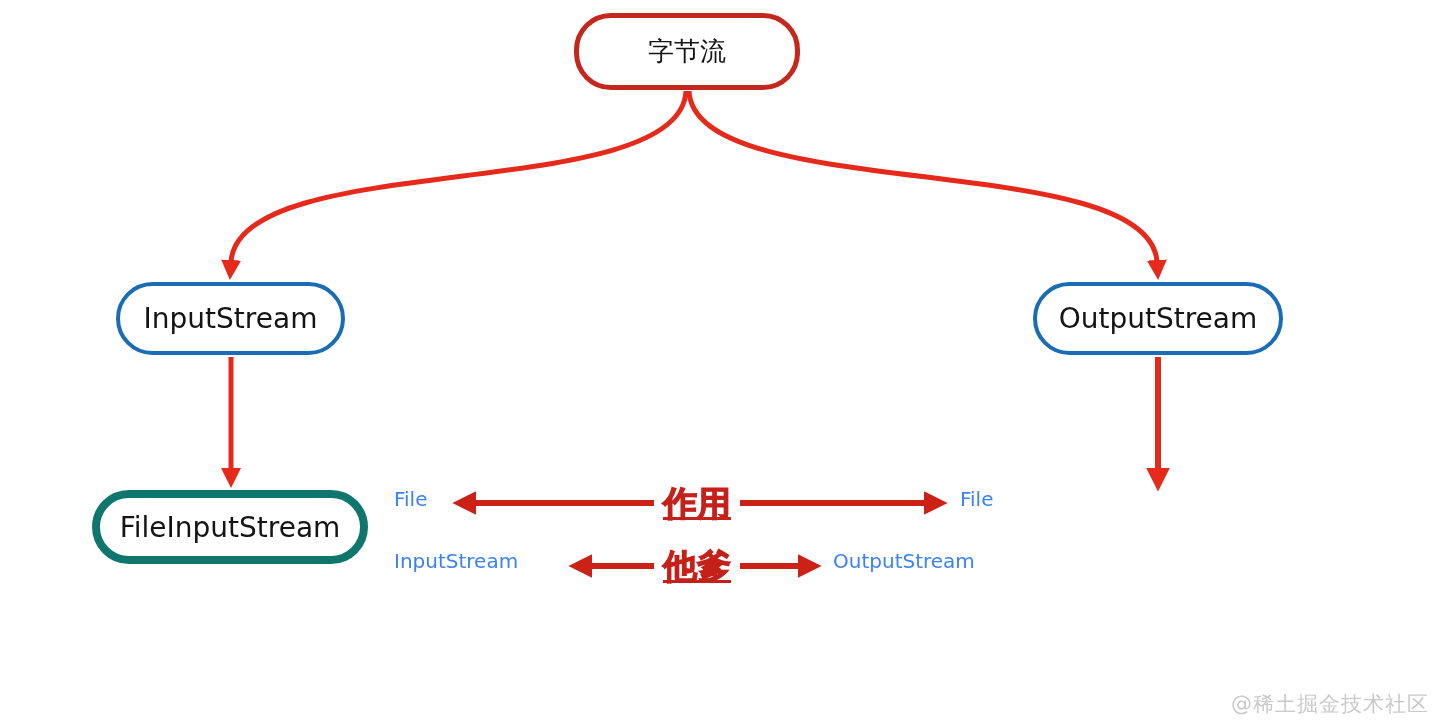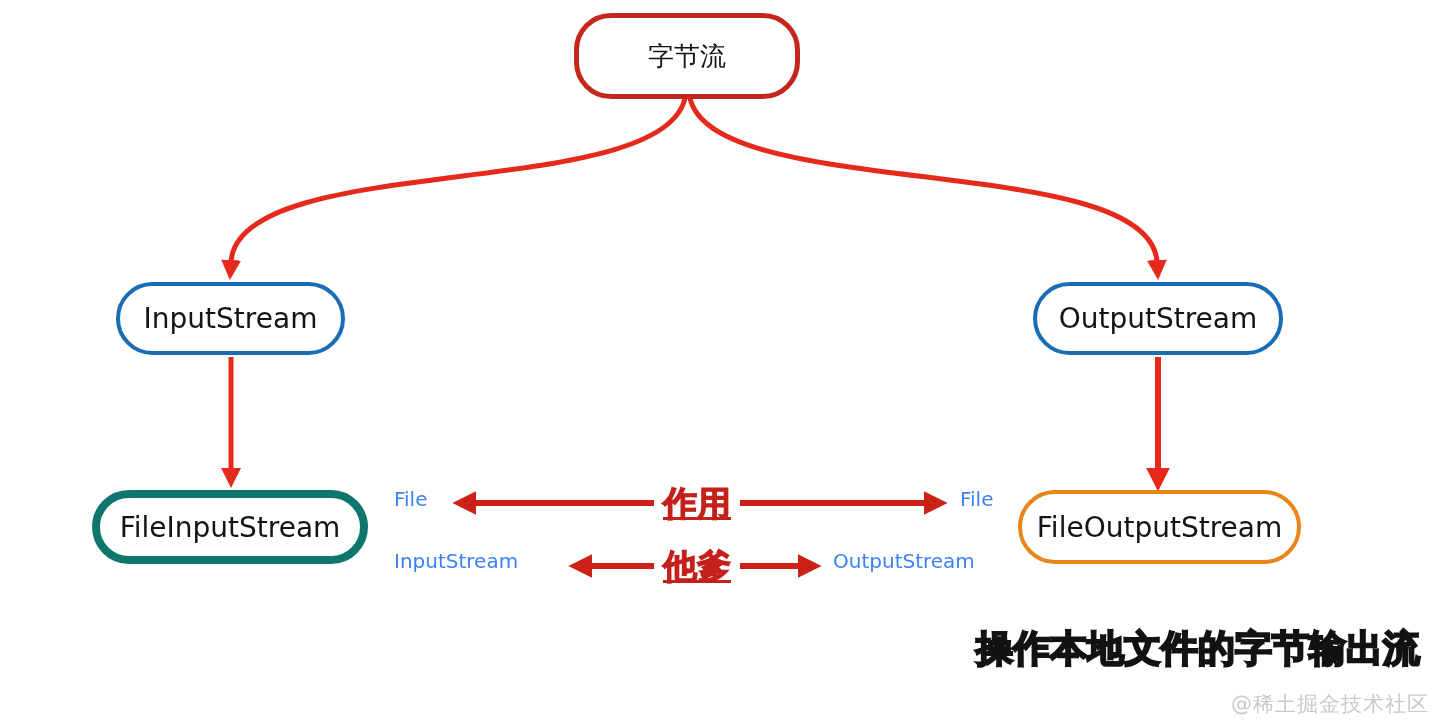--- a/index.html
+++ b/index.html
@@ -18,21 +18,21 @@
     background: #ffffff;
     border-radius: 37px;
     display: flex;
     align-items: center;
     justify-content: center;
     color: #141414;
     font-size: 28px;
     white-space: nowrap;
   }
   .node-root {
-    left: 574px; top: 13px; width: 226px; height: 86px;
+    left: 574px; top: 13px; width: 226px; height: 77px;
     border: 5px solid #c4271c; font-size: 26px; align-items: center;
   }
   .node-input  { left: 116px;  top: 282px; width: 229px; height: 73px; border: 4px solid #1a6cb5; }
   .node-output { left: 1033px; top: 282px; width: 250px; height: 73px; border: 4px solid #1a6cb5; }
   .node-fileinput  { left: 92px;   top: 490px; width: 276px; height: 74px; border: 8px solid #0f766e; }
   .node-fileoutput { left: 1018px; top: 490px; width: 283px; height: 74px; border: 4px solid #e8861c; }
 
   .mid-label {
     position: absolute;
     color: #3b82f6;
@@ -108,32 +108,26 @@
   </div>
 
   <div class="node node-output">
     <span>OutputStream</span>
   </div>
 
   <div class="node node-fileinput">
     <span>FileInputStream</span>
   </div>
 
-  <div class="node node-fileoutput">
-    <span>FileOutputStream</span>
-  </div>
 
   <span class="mid-label" style="left:394px; top:489px;">File</span>
   <span class="rel-tag" style="left:663px; top:486px;text-decoration:underline;">作用</span>
   <span class="mid-label" style="left:960px; top:489px;">File</span>
 
   <span class="mid-label" style="left:394px; top:551px;">InputStream</span>
   <span class="rel-tag" style="left:663px; top:549px;text-decoration:underline;">他爹</span>
   <span class="mid-label" style="left:833px; top:551px;">OutputStream</span>
 
 
-  <div class="caption" style="left:976px; top:627px;">
-    <span>操作本地文件的字节输出流</span>
-  </div>
 
   <div class="watermark">@稀土掘金技术社区</div>
 
 </div>
 
 </body></html>

